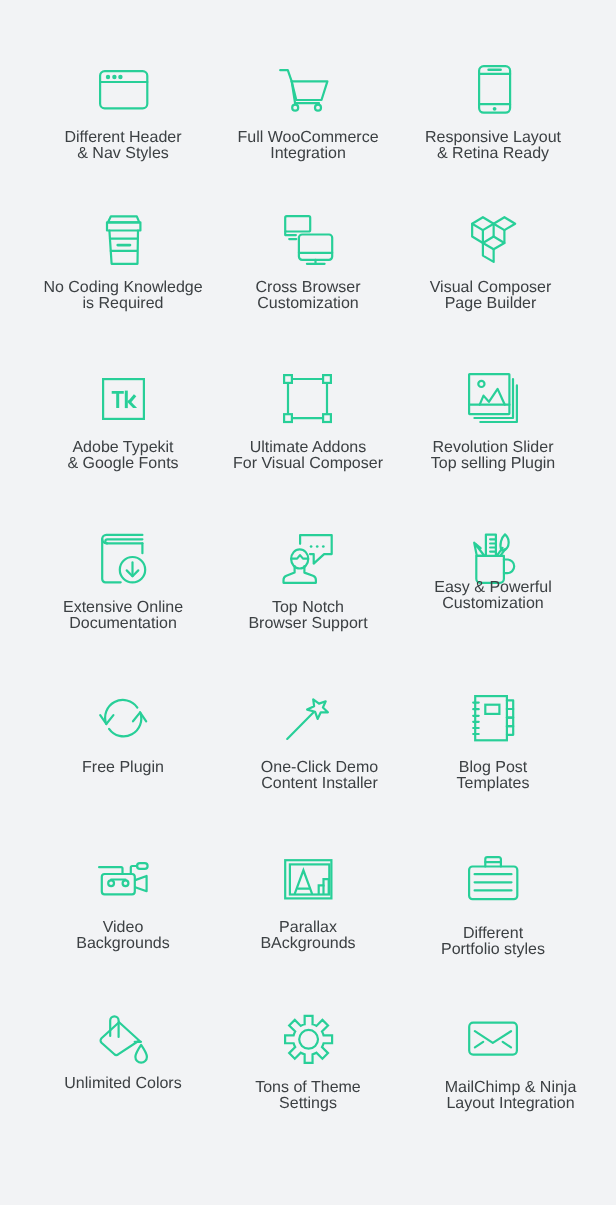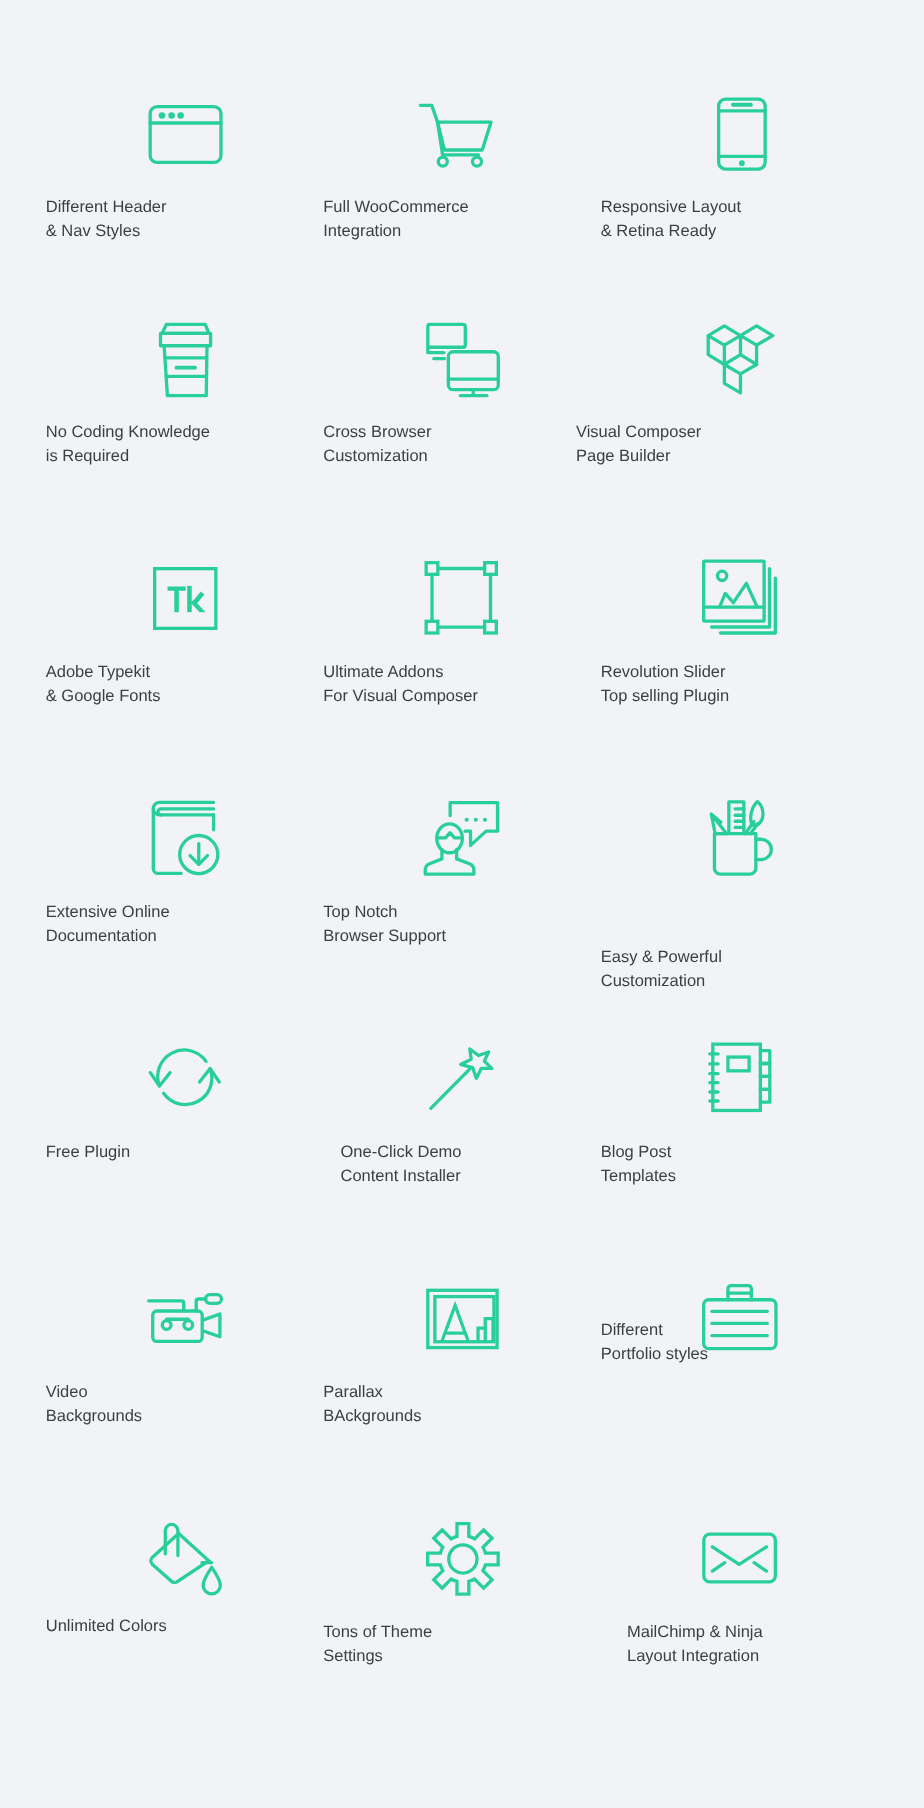--- a/index.html
+++ b/index.html
@@ -4,22 +4,22 @@
 <title>Theme Features</title>
 <style>
   html,body{margin:0;padding:0;}
   body{width:616px;height:1205px;background:#f2f3f5;
        font-family:"Liberation Sans",sans-serif;overflow:hidden;
        -webkit-font-smoothing:antialiased;text-rendering:geometricPrecision;}
   .grid{position:relative;width:616px;height:1205px;}
   .cell{position:absolute;left:0;top:0;}
   .icon-wrap{position:absolute;}
   .icon-wrap svg{display:block;overflow:visible;}
-  .label{position:absolute;width:185px;text-align:left;
-         font-size:11px;line-height:16px;color:#3c4043;
+  .label{position:absolute;width:185px;text-align:center;
+         font-size:16px;line-height:16px;color:#3c4043;
          opacity:0.999;transform:translateZ(0);}
   .label span{display:block;white-space:nowrap;}
 </style>
 </head>
 <body>
 
 <div class="grid">
 <div class="cell">
       <div class="icon-wrap" style="left:99.2px;top:69.9px">
         <svg width="51" height="41" viewBox="0 0 51 41" fill="none" stroke="#28cf98" stroke-width="2.2" stroke-linecap="round" stroke-linejoin="round">
@@ -104,21 +104,21 @@
         <svg width="47" height="48" viewBox="0 0 47 48" fill="none" stroke="#28cf98" stroke-width="2.2" stroke-linecap="round" stroke-linejoin="round">
           <path d="M1.15 7.75 L11.9 1.2 L22.65 7.75 L11.9 14.1 Z"></path>
           <path d="M1.15 7.75 L1.15 20.45 L11.9 27.0 L11.9 14.1"></path>
           <path d="M22.65 7.75 L22.65 20.45"></path>
           <path d="M22.65 7.75 L33.4 1.2 L44.15 7.75 L33.4 14.1 Z"></path>
           <path d="M33.4 14.1 L33.4 27.0"></path>
           <path d="M22.65 20.45 L11.9 27.0 L22.65 33.3 L33.4 27.0 Z"></path>
           <path d="M11.9 27.0 L11.9 39.6 L22.65 45.9 L22.65 33.3"></path>
         </svg>
       </div>
-      <div class="label" style="left:384px;top:279.8px">
+      <div class="label" style="left:398px;top:279.8px">
         <span>Visual Composer</span>
         <span>Page Builder</span>
       </div>
     </div>
 <div class="cell">
       <div class="icon-wrap" style="left:102.2px;top:377.6px">
         <svg width="44" height="43" viewBox="0 0 44 43" fill="none">
           <rect x="1.1" y="1.1" width="40.8" height="39.8" stroke="#28cf98" stroke-width="2.2"></rect>
           <path d="M9.7 13.0 H21.8 V15.8 H17.2 V30.1 H14.2 V15.8 H9.7 Z" fill="#28cf98" stroke="none"></path>
           <path d="M22.8 12.6 H25.8 V30.1 H22.8 Z" fill="#28cf98" stroke="none"></path>
@@ -209,21 +209,21 @@
           <path d="M17.1 10.5 H22.9"></path>
           <path d="M17.1 14.5 H22.9"></path>
           <path d="M17.1 18.6 H22.9"></path>
           <path d="M1.2 9.7 L3.8 22.8 L11.4 22.8 Z"></path>
           <path d="M2.5 10.9 L7.6 15.2"></path>
           <path d="M23.7 22.8 L29.6 14.8"></path>
           <path d="M27.3 22.8 L32.3 16.0"></path>
           <path d="M28.6 17.3 C25.8 11.8 28.6 4.4 32.0 1.4 C36.6 5.2 37.0 13.2 32.4 16.6 Z"></path>
         </svg>
       </div>
-      <div class="label" style="left:400.5px;top:630px">
+      <div class="label" style="left:400.5px;top:580px">
         <span>Easy &amp; Powerful</span>
         <span>Customization</span>
       </div>
     </div>
 <div class="cell">
       <div class="icon-wrap" style="left:98.0px;top:693.0px">
         <svg width="52" height="52" viewBox="0 0 52 52" fill="none" stroke="#28cf98" stroke-width="2.2" stroke-linecap="round" stroke-linejoin="round">
           <path d="M8.3 31.0 A17.7 17.7 0 0 1 39.34 14.55"></path>
           <path d="M2.2 22.1 L8.3 31.0 L15.4 22.1"></path>
           <path d="M42.1 19.4 A17.7 17.7 0 0 1 11.06 35.85"></path>
@@ -306,21 +306,21 @@
       <div class="icon-wrap" style="left:468.2px;top:856.2px">
         <svg width="51" height="46" viewBox="0 0 51 46" fill="none" stroke="#28cf98" stroke-width="2.2" stroke-linecap="round" stroke-linejoin="round">
           <rect x="1.1" y="10.5" width="48.2" height="32.6" rx="3.4"></rect>
           <path d="M17.3 10.5 V3.1 a2 2 0 0 1 2 -2 H30.9 a2 2 0 0 1 2 2 V10.5"></path>
           <path d="M17.3 6.1 H32.9"></path>
           <path d="M6.6 18.2 H43.5"></path>
           <path d="M6.6 26.3 H43.5"></path>
           <path d="M6.6 34.4 H43.5"></path>
         </svg>
       </div>
-      <div class="label" style="left:400.5px;top:879px">
+      <div class="label" style="left:400.5px;top:926px">
         <span>Different</span>
         <span>Portfolio styles</span>
       </div>
     </div>
 <div class="cell">
       <div class="icon-wrap" style="left:98.5px;top:1013.5px">
         <svg width="49" height="50" viewBox="0 0 49 50" fill="none" stroke="#28cf98" stroke-width="2.2" stroke-linecap="round" stroke-linejoin="round">
           <path d="M20.1 8.3 L40.2 26.5 L19.5 40.2 a3.2 3.2 0 0 1 -4.4 -0.2 L2.5 28.8 a3.2 3.2 0 0 1 0 -4.5 Z" stroke-linejoin="miter"></path>
           <path d="M11.2 21.9 V6.5 a4.2 4.2 0 0 1 8.4 0 V23.0"></path>
           <path d="M35.7 27.8 H42.0"></path>

